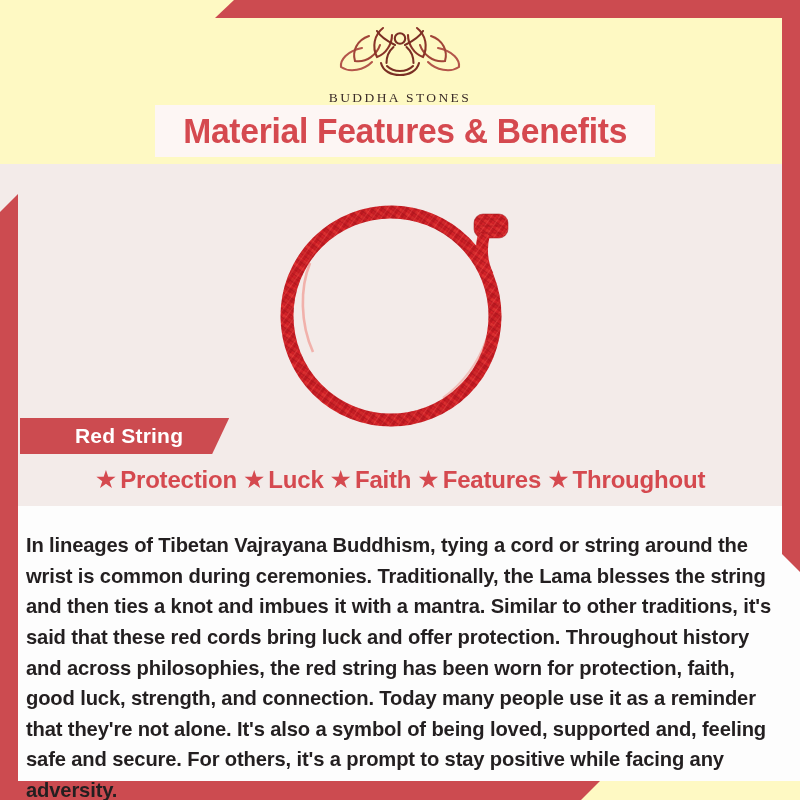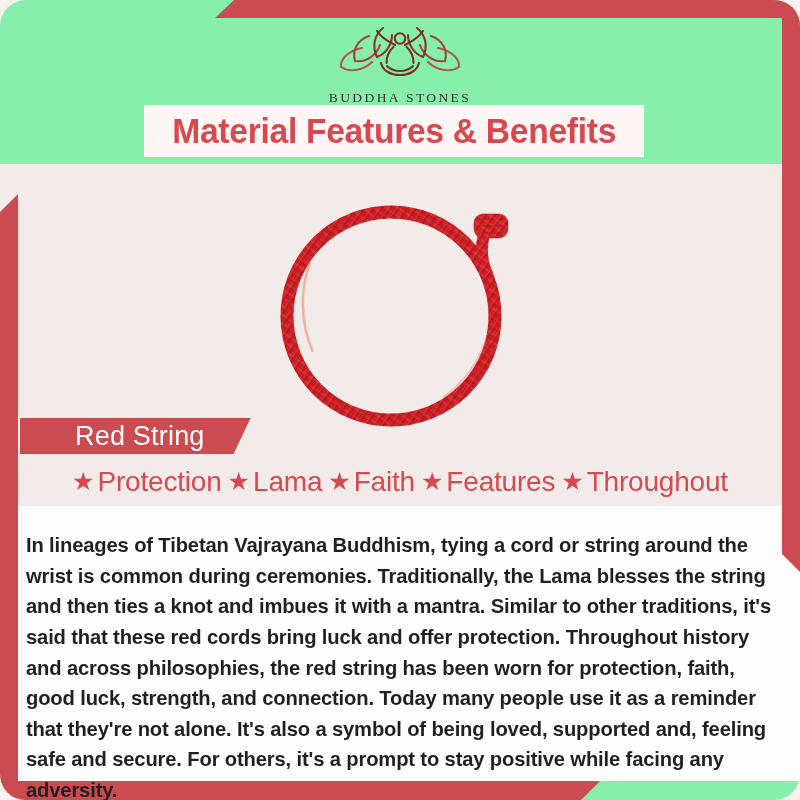--- a/index.html
+++ b/index.html
@@ -10,23 +10,22 @@
     width: 800px;
     height: 800px;
     overflow: hidden;
     font-family: "Liberation Sans", sans-serif;
     background: #faf0ed;
   }
   #infographic {
     position: relative;
     width: 800px;
     height: 800px;
-    background: #86efac;
+    background: #fef9c3;
     overflow: hidden;
-    border-radius: 26px;
   }
 
   
   .band-mid {
     position: absolute;
     left: 0; top: 164px;
     width: 800px; height: 342px;
     background: #f3ebe9;
   }
   .band-bottom-white {
@@ -83,21 +82,21 @@
     font-family: "Liberation Serif", serif;
     font-size: 13.5px;
     letter-spacing: 2.4px;
     color: #3a2b28;
     font-weight: 400;
   }
 
   
   .title-plate {
     position: absolute;
-    left: 144px; top: 105px;
+    left: 155px; top: 105px;
     width: 500px; height: 52px;
     background: #fdf6f4;
     display: flex;
     align-items: center;
     justify-content: center;
   }
   .title-text {
     font-size: 35px;
     font-weight: bold;
     color: #d5494f;
@@ -120,22 +119,22 @@
     left: 20px; top: 418px;
     height: 36px;
     padding: 0 46px 0 55px;
     background: #cc4b50;
     display: flex;
     align-items: center;
     clip-path: polygon(0 0, 100% 0, calc(100% - 17px) 100%, 0 100%);
   }
   .label-banner-text {
     color: #ffffff;
-    font-size: 27px;
-    font-weight: normal;
+    font-size: 21px;
+    font-weight: bold;
     letter-spacing: 0.2px;
     white-space: nowrap;
   }
 
   
   .benefits {
     position: absolute;
     left: 0; top: 466px;
     width: 800px;
     display: flex;
@@ -150,22 +149,22 @@
   }
   .benefit-star {
     color: #d5494f;
     font-size: 25px;
     line-height: 1;
     position: relative;
     top: -1px;
   }
   .benefit-label {
     color: #d5494f;
-    font-size: 28px;
-    font-weight: normal;
+    font-size: 24px;
+    font-weight: bold;
     letter-spacing: -0.2px;
     white-space: nowrap;
   }
 
   
   .body-copy {
     position: absolute;
     left: 26px; top: 510px;
     width: 748px;
     font-size: 20.2px;
@@ -261,21 +260,21 @@
     <span class="label-banner-text">Red String</span>
   </div>
 
   <div class="benefits">
     <span class="benefit">
       <span class="benefit-star">★</span>
       <span class="benefit-label">Protection</span>
     </span>
     <span class="benefit">
       <span class="benefit-star">★</span>
-      <span class="benefit-label">Lama</span>
+      <span class="benefit-label">Luck</span>
     </span>
     <span class="benefit">
       <span class="benefit-star">★</span>
       <span class="benefit-label">Faith</span>
     </span>
     <span class="benefit">
       <span class="benefit-star">★</span>
       <span class="benefit-label">Features</span>
     </span>
     <span class="benefit">

